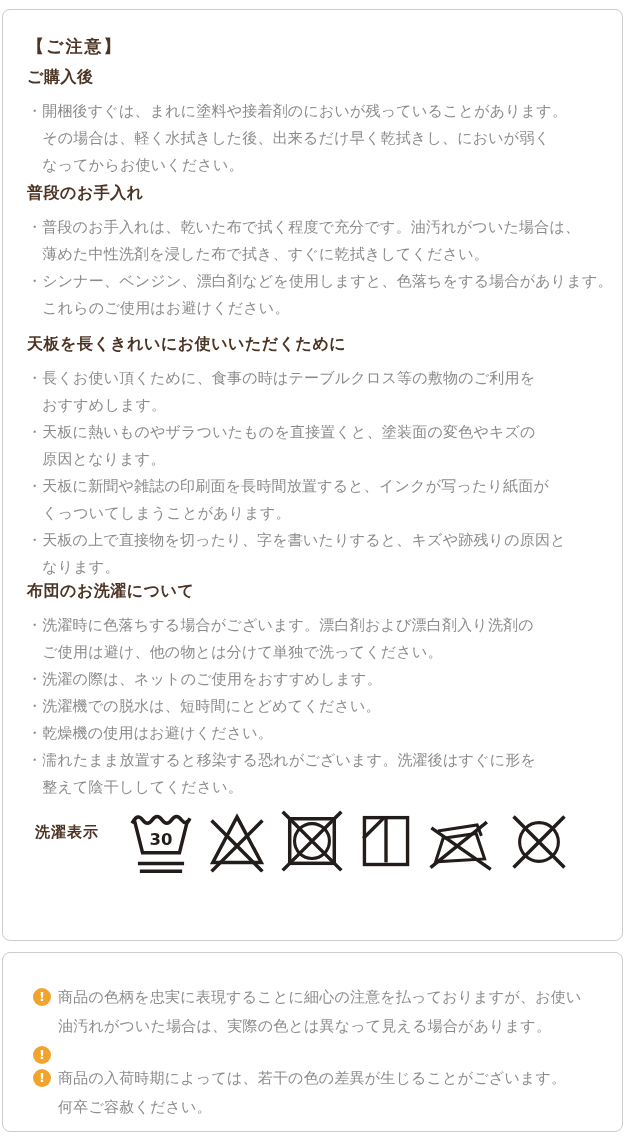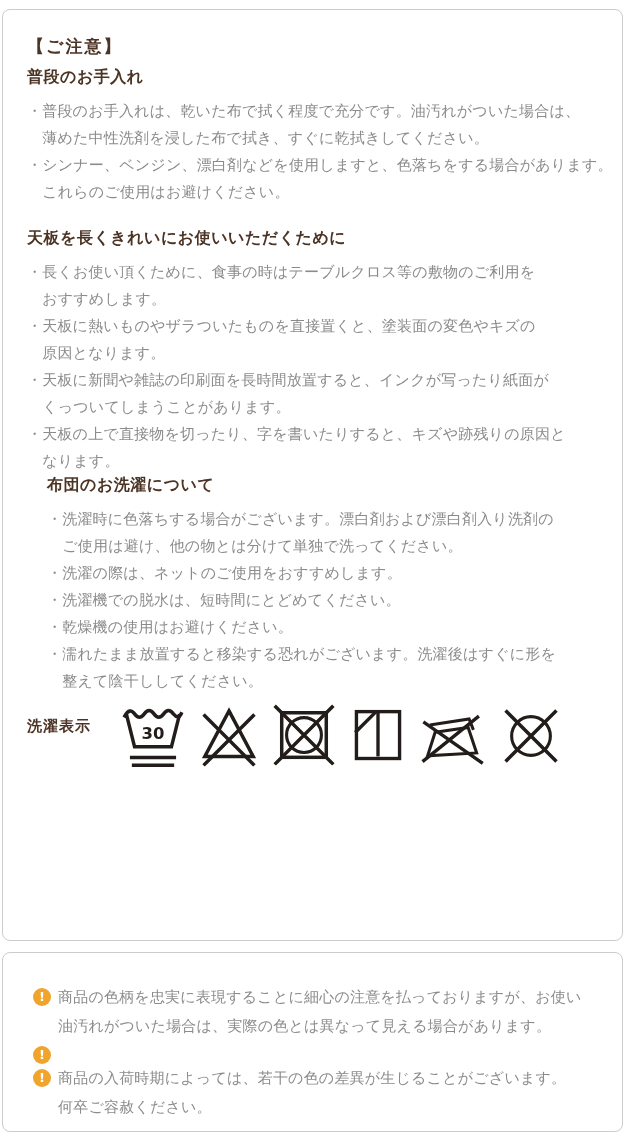--- a/index.html
+++ b/index.html
@@ -19,24 +19,24 @@
   }
   .sec-heading{
     font-size:16px;font-weight:bold;color:#4c3425;
     margin:0 0 10px;letter-spacing:0.5px;
   }
   .sec-body{
     font-size:15px;color:#8b8b8b;line-height:27px;
     white-space:pre;margin:0;letter-spacing:0.2px;
   }
   .sec-1{margin-bottom:4px;}
-  .sec-2{margin-bottom:22px;}
+  .sec-2{margin-bottom:12px;}
   .sec-3{}
-  .sec-4{margin-bottom:8px;margin-left:20px;}
-  .laundry-row{display:flex;align-items:flex-start;}
+  .sec-4{margin-bottom:8px;}
+  .laundry-row{display:flex;align-items:flex-start;margin-left:8px;}
   .laundry-label{
     flex:0 0 94px;font-size:15px;font-weight:bold;color:#4c3425;
     padding-top:14px;letter-spacing:1px;
   }
   .symbols{display:flex;gap:13px;align-items:flex-start;}
   .symbols svg{display:block;}
   .sym-stroke{fill:none;stroke:#221d1a;stroke-width:3.6;stroke-linecap:square;}
   .sym-thin{fill:none;stroke:#221d1a;stroke-width:3.2;stroke-linecap:square;}
   .sym-text{
     fill:#221d1a;stroke:none;font-size:17px;font-weight:bold;
@@ -56,20 +56,26 @@
 </style>
 </head>
 <body>
 
 <div>
 
   <div class="box main-box">
 
     <h2 class="page-title">【ご注意】</h2>
 
+    <section class="sec-1">
+      <h3 class="sec-heading">ご購入後</h3>
+      <p class="sec-body">・開梱後すぐは、まれに塗料や接着剤のにおいが残っていることがあります。
+　その場合は、軽く水拭きした後、出来るだけ早く乾拭きし、においが弱く
+　なってからお使いください。</p>
+    </section>
 
     <section class="sec-2">
       <h3 class="sec-heading">普段のお手入れ</h3>
       <p class="sec-body">・普段のお手入れは、乾いた布で拭く程度で充分です。油汚れがついた場合は、
 　薄めた中性洗剤を浸した布で拭き、すぐに乾拭きしてください。
 ・シンナー、ベンジン、漂白剤などを使用しますと、色落ちをする場合があります。
 　これらのご使用はお避けください。</p>
     </section>
 
     <section class="sec-3">

